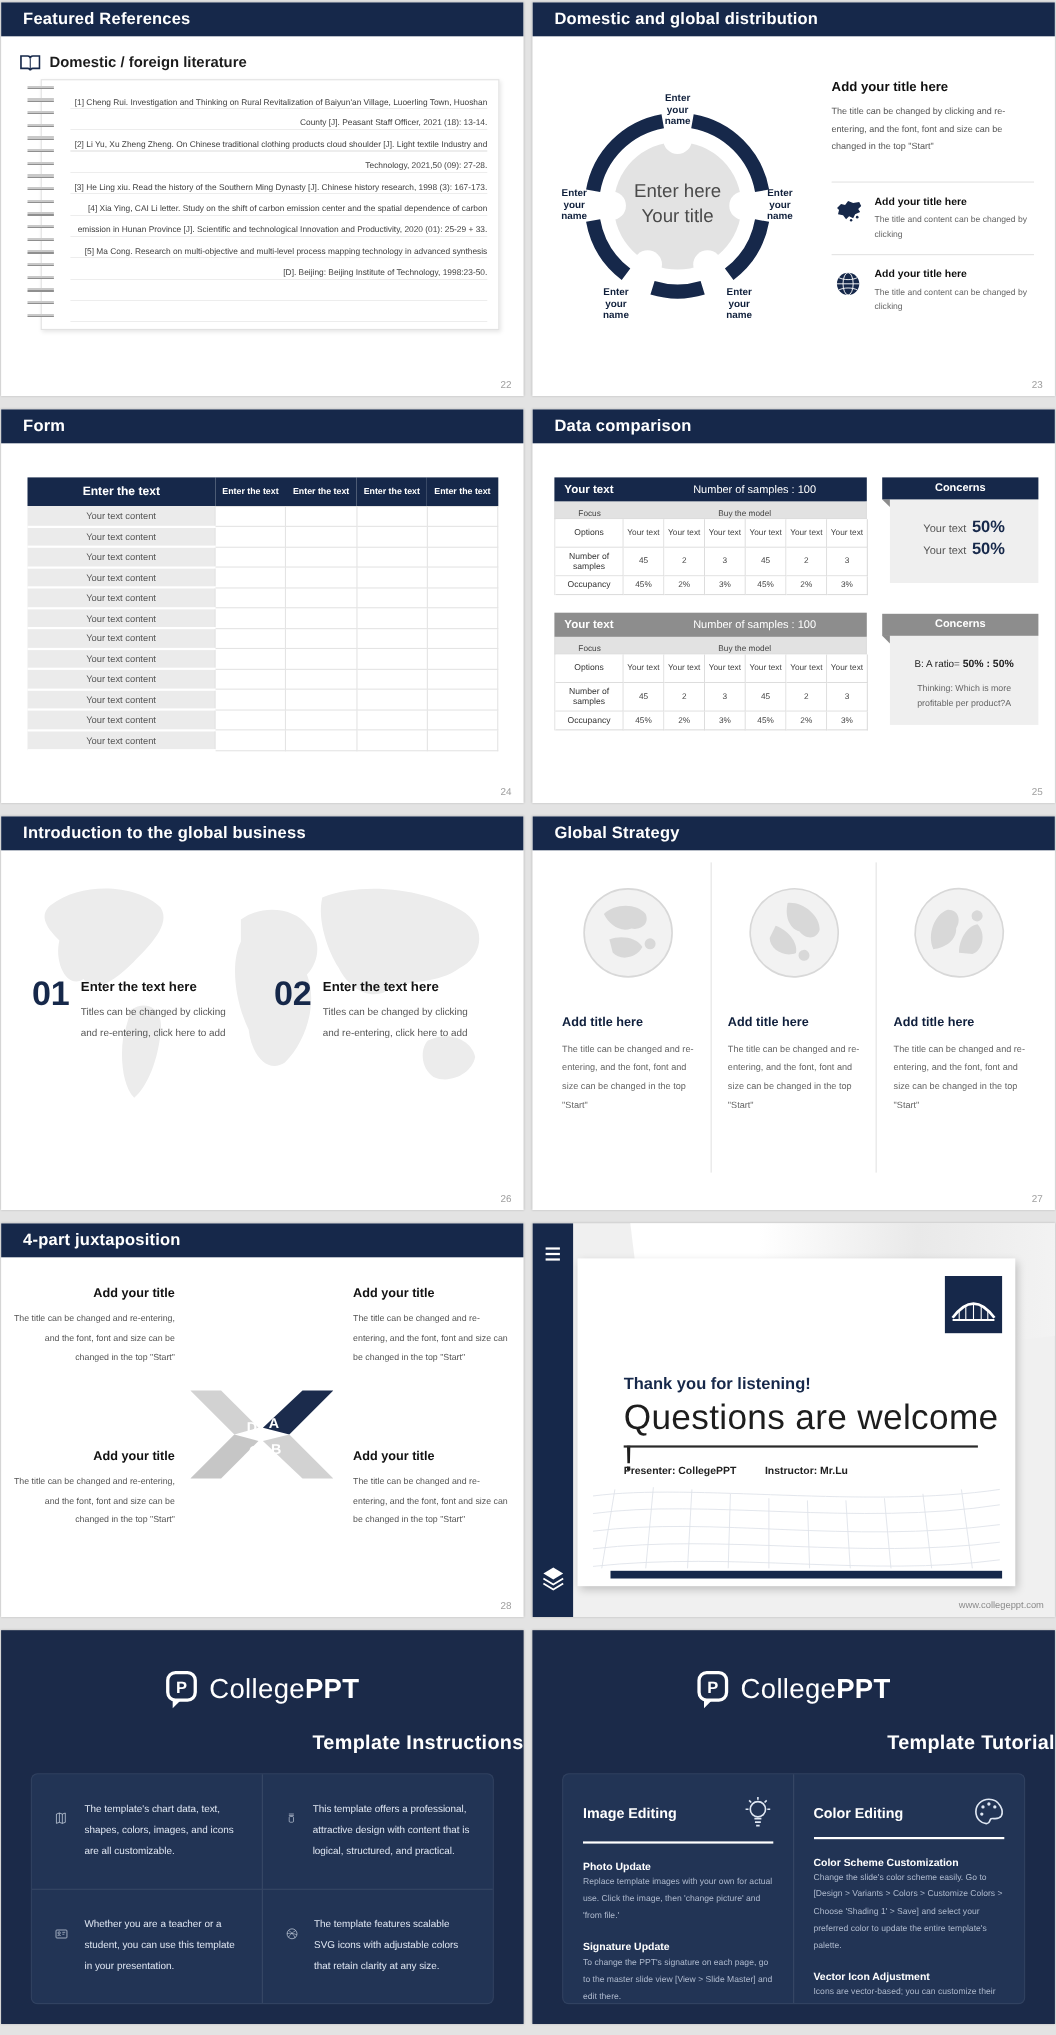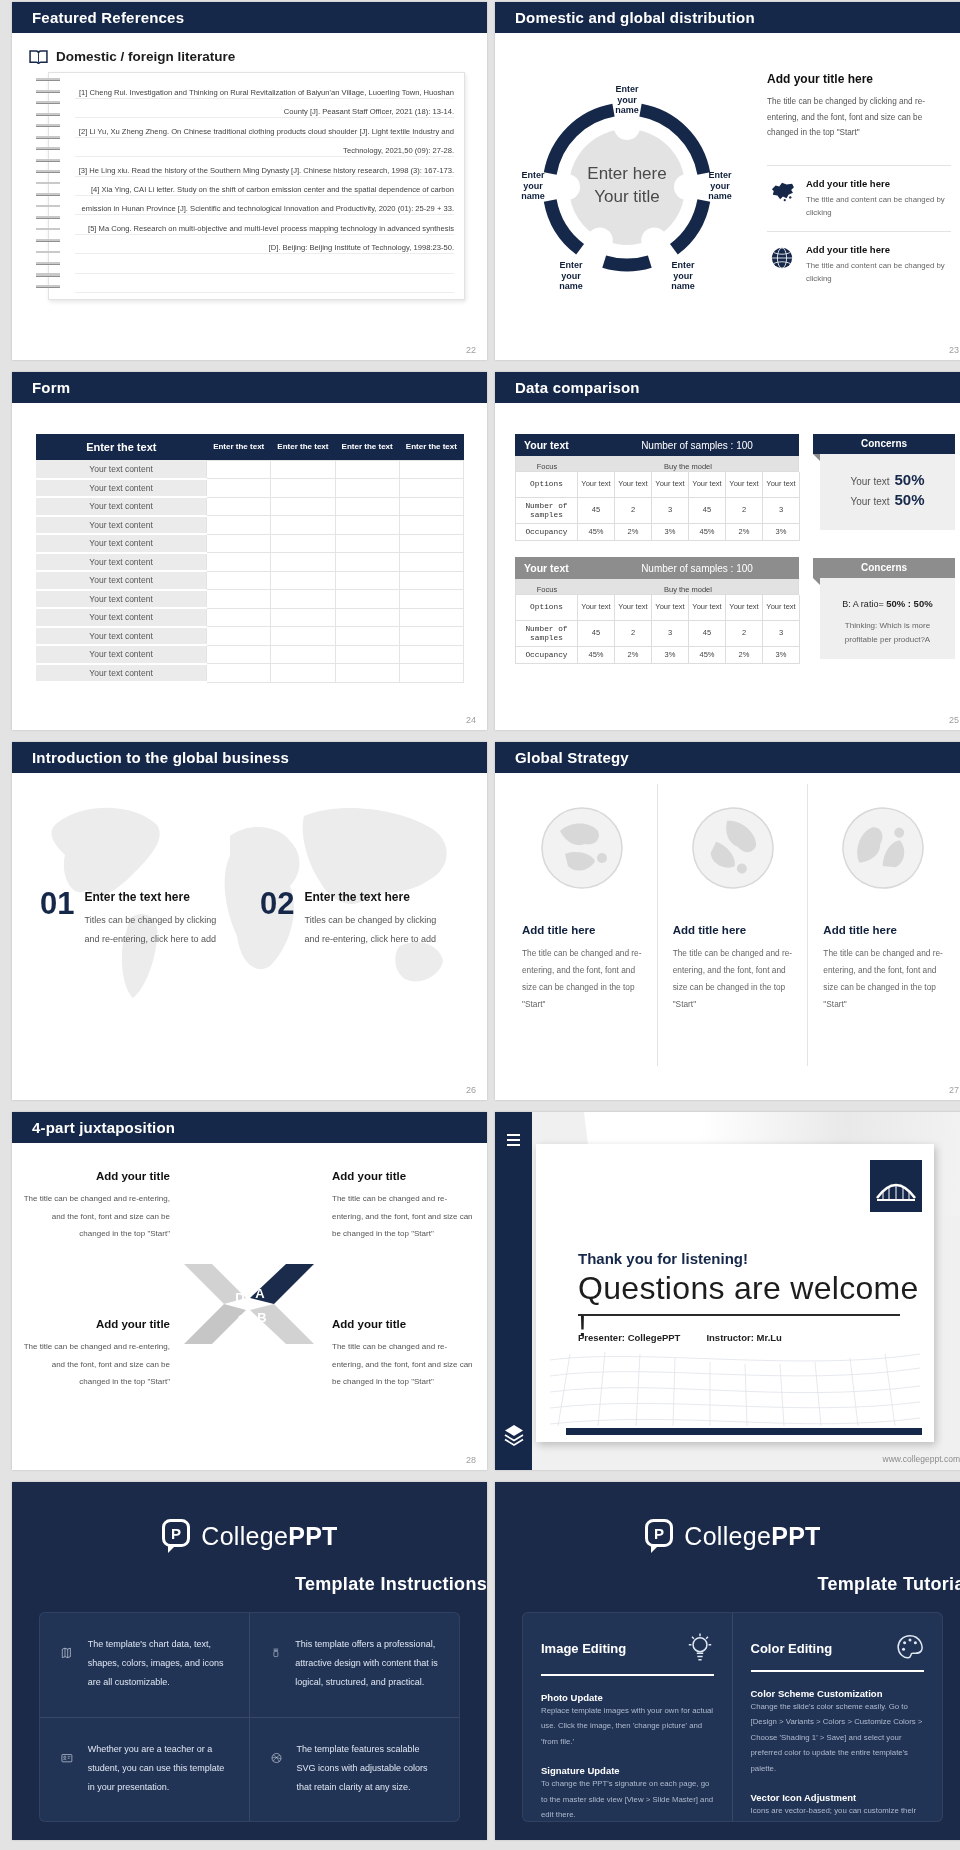--- a/index.html
+++ b/index.html
@@ -7,21 +7,21 @@
   body {
     height: 1850px;
     background: #e3e3e3;
     font-family: "Liberation Sans", sans-serif;
   }
   .grid {
     display: grid;
     grid-template-columns: 475px 475px;
     grid-auto-rows: 358px;
     gap: 12px 8px;
-    padding: 2px 12px;
+    padding: 2px 1px;
   }
   .slide { background:#fff; position:relative; overflow:hidden; box-shadow:0 0 2px rgba(0,0,0,.18); }
   .hdr { height:31px; background:#16284a; color:#fff; font-weight:700; font-size:15px; line-height:31px; padding-left:20px; letter-spacing:.2px; }
   .pg { position:absolute; right:11px; bottom:5px; font-size:9px; color:#9f9f9f; }
 
   
   .sec-head { display:flex; align-items:center; gap:8px; margin:16px 0 0 17px; font-size:13.5px; font-weight:700; color:#1c1c1c; }
   .notebook { position:absolute; left:36px; right:22px; top:70px; height:228px; border:1px solid #e2e2e2; background:#fff; box-shadow:1px 2px 4px rgba(0,0,0,.10); }
   .coils { position:absolute; left:-13px; top:3px; bottom:3px; width:24px;
     background:repeating-linear-gradient(to bottom, transparent 0 2px, #c9c9c9 2px 4px, #8f8f8f 4px 5px, transparent 5px 11.5px); }
@@ -61,21 +61,21 @@
   .ct-hd { display:flex; height:22px; color:#fff; align-items:center; }
   .ct-hd.navy { background:#16284a; } .ct-hd.gray { background:#8d8d8d; }
   .ct-hd .l { width:80px; padding-left:9px; font-size:10.5px; font-weight:700; }
   .ct-hd .r { flex:1; text-align:center; font-size:10px; }
   .ct-sub { display:flex; height:16px; background:#e2e2e2; font-size:7.5px; color:#444; align-items:flex-end; border:1px solid #ddd; border-top:none; }
   .ct-sub .l { width:62px; text-align:center; }
   .ct-sub .r { flex:1; text-align:center; }
   .ct-row { display:grid; grid-template-columns:62px repeat(6,37px); border-left:1px solid #ddd; }
   .ct-c { border-right:1px solid #ddd; border-bottom:1px solid #ddd; background:#fff; color:#444;
     display:flex; align-items:center; justify-content:center; text-align:center; font-size:7.5px; line-height:8.5px; }
-  .ct-row .lab { font-size:7.8px; color:#333;font-family:Liberation Mono, monospace; }
+  .ct-row .lab { font-size:7.8px; color:#333; }
   .h26 { height:26px; } .h17 { height:17px; }
   .cn { position:absolute; width:142px; left:318px; }
   .cnA { top:62px; } .cnB { top:186px; }
   .cn-b { height:20px; color:#fff; font-weight:700; font-size:10px; text-align:center; line-height:20px; position:relative; z-index:2; }
   .cnA .cn-b { background:#16284a; } .cnB .cn-b { background:#8d8d8d; }
   .cn-b::after { content:""; position:absolute; top:100%; left:0; border-left:7px solid transparent; border-top:7px solid rgba(0,0,0,.45); }
   .cn-body { background:#efefef; margin-left:7px; padding:14px 8px 12px; min-height:76px; }
   .cn-line { display:flex; justify-content:center; align-items:baseline; gap:5px; margin:3px 0; }
   .cn-line .lab { font-size:10px; color:#555; }
   .cn-line .val { font-size:15px; font-weight:700; color:#16284a; }

